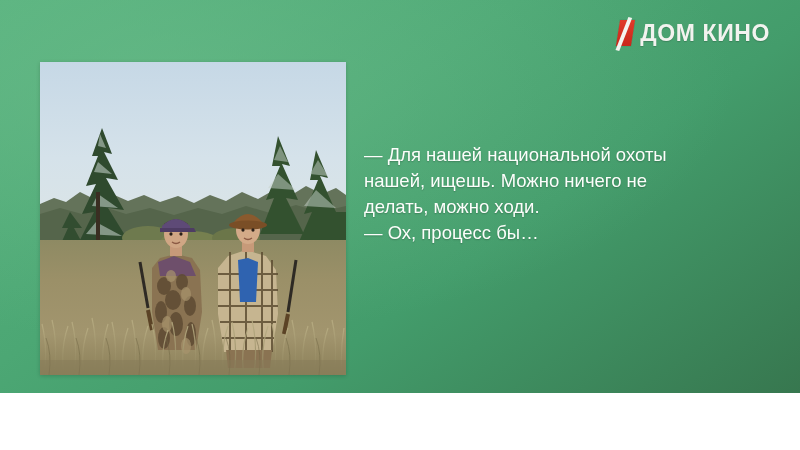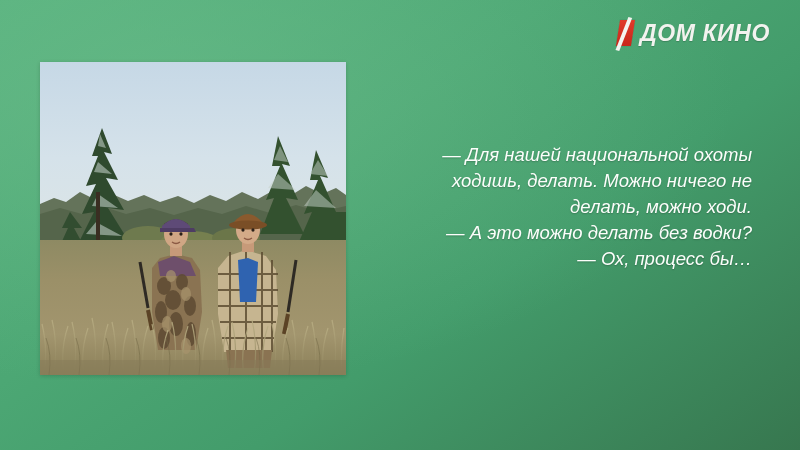--- a/index.html
+++ b/index.html
@@ -9,26 +9,25 @@
   body {
     width: 800px;
     height: 450px;
     overflow: hidden;
     font-family: "Liberation Sans", sans-serif;
   }
 
   .slide {
     position: relative;
     width: 800px;
-    height: 450px;
+    height: 393px;
     background:
       radial-gradient(ellipse 120% 110% at 20% 20%, rgba(110,190,140,0.55) 0%, rgba(110,190,140,0.0) 60%),
       linear-gradient(145deg, #57B27E 0%, #4CA774 38%, #439C6B 62%, #37774F 100%);
     overflow: hidden;
-    font-style: italic;
   }
 
   
   .logo {
     position: absolute;
     top: 18px;
     right: 30px;
     display: flex;
     align-items: center;
     gap: 7px;
@@ -71,24 +70,23 @@
     height: 313px;
     overflow: hidden;
     background: #8E8565;
     box-shadow: 0 1px 4px rgba(0,0,0,0.18);
   }
   .photo svg { display: block; width: 100%; height: 100%; }
 
   
   .quote {
     position: absolute;
-    left: 352px;
+    left: 364px;
     top: 142px;
     width: 400px;
-    text-align: right;
   }
   .quote-line {
     color: #FCFEFB;
     font-size: 18.5px;
     line-height: 26px;
     white-space: pre;
     text-shadow: 0 1px 1.5px rgba(0,0,0,0.22);
   }
 </style>
 </head>
@@ -279,19 +277,18 @@
           <path d="M219 313 Q222 292 216 276"></path>
         <path d="M249 313 Q252 292 246 276"></path>
           <path d="M279 313 Q282 292 276 276"></path>
       </g>
       <rect x="0" y="298" width="306" height="15" fill="#867B58" opacity="0.45"></rect>
     </svg>
   </div>
 
   <div class="quote">
     <div class="quote-line">— Для нашей национальной охоты</div>
-    <div class="quote-line">ходишь, делать. Можно ничего не</div>
+    <div class="quote-line">нашей, ищешь. Можно ничего не</div>
     <div class="quote-line">делать, можно ходи.</div>
-    <div class="quote-line">— А это можно делать без водки?</div>
     <div class="quote-line">— Ох, процесс бы…</div>
   </div>
 
 </div>
 
 </body></html>

